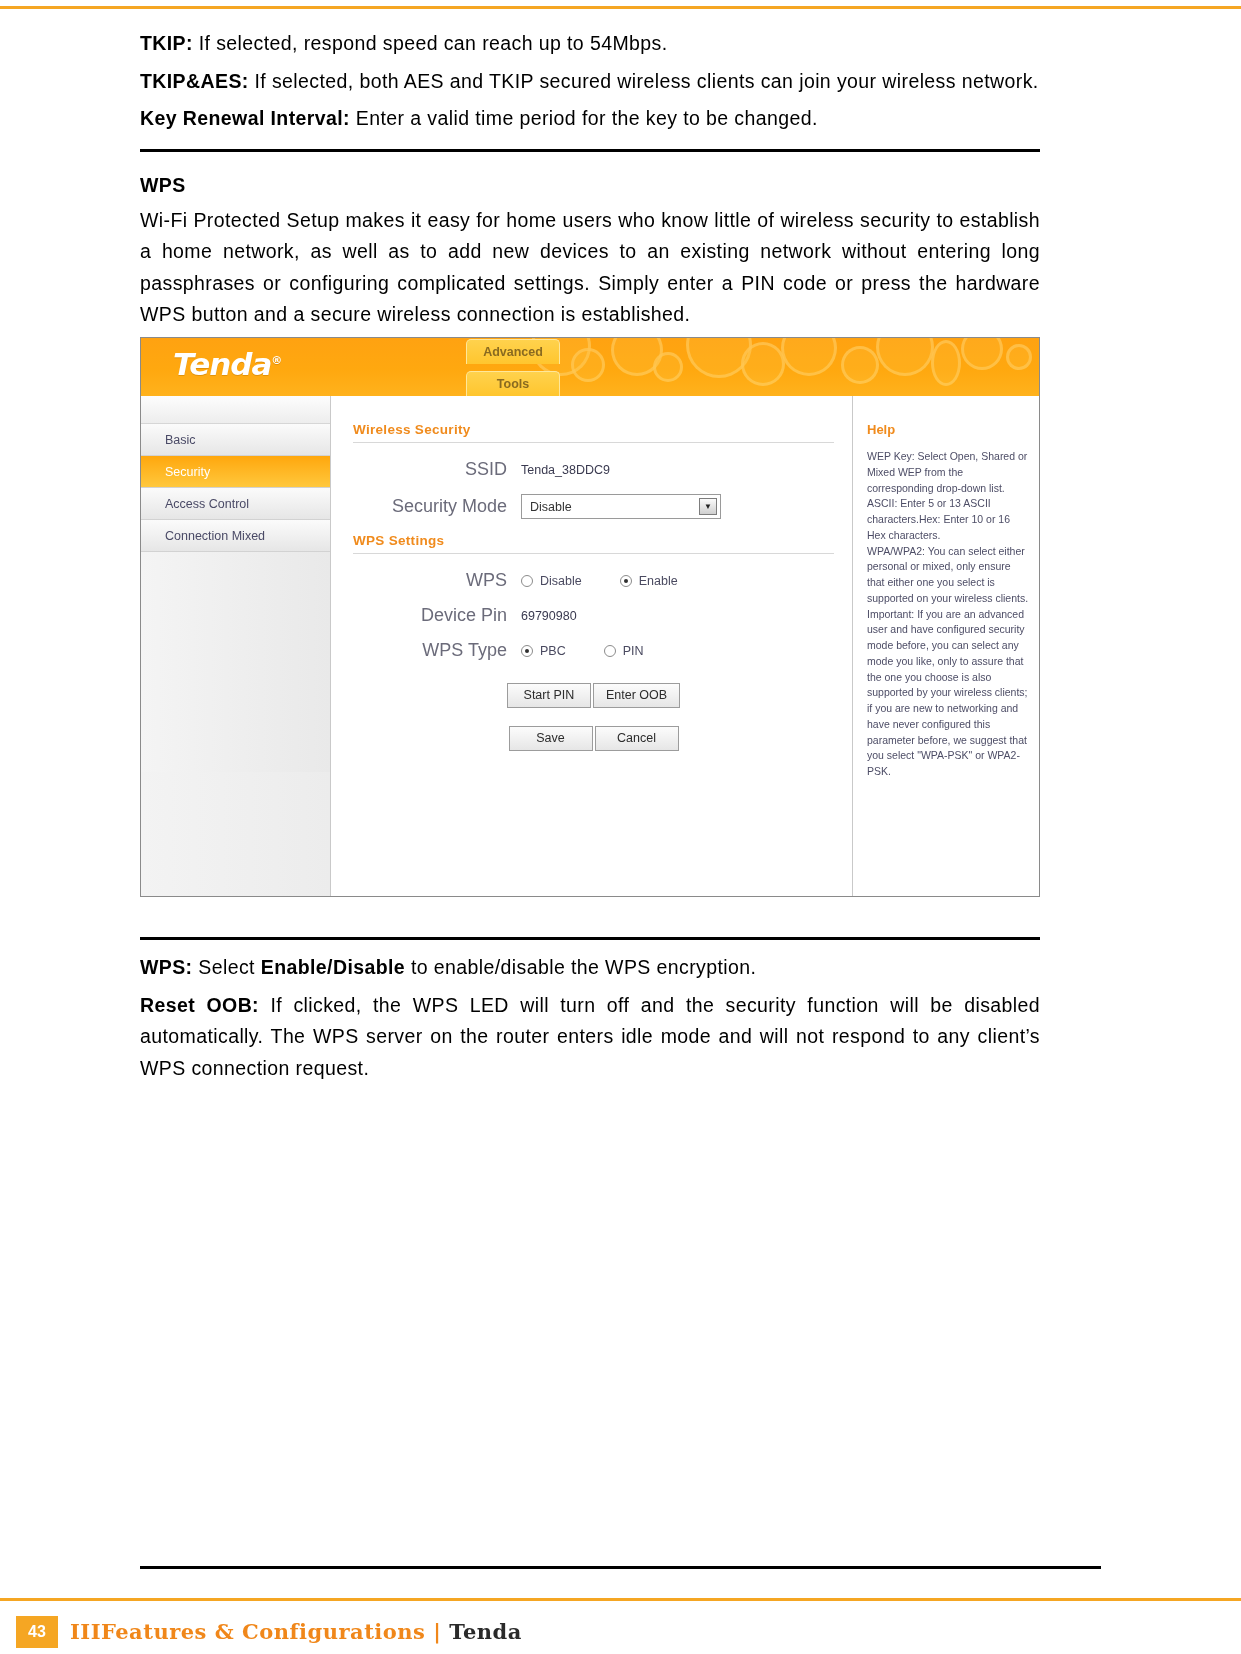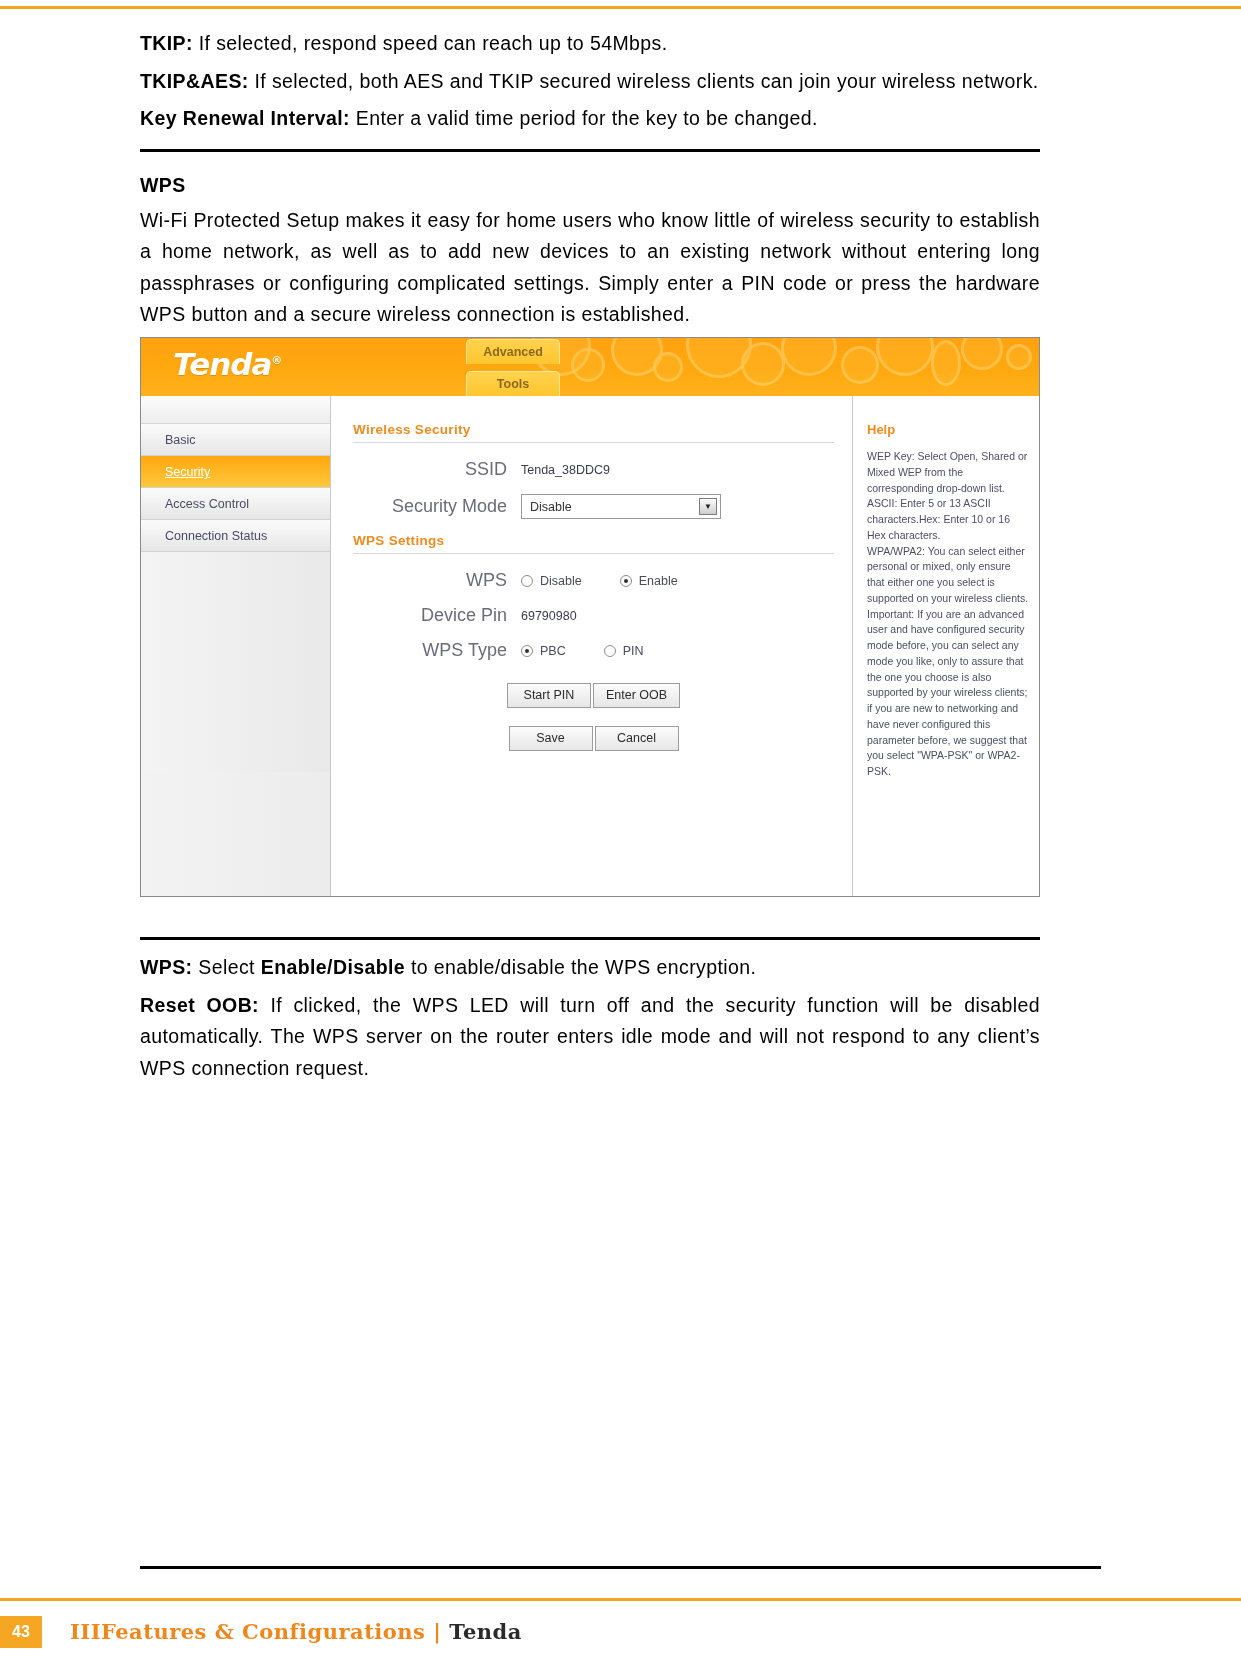--- a/index.html
+++ b/index.html
@@ -142,21 +142,20 @@
     padding-left: 24px;
     font-size: 12.5px;
     color: #4a4a66;
     background: linear-gradient(180deg,#fbfbfb 0%, #e6e6e6 100%);
     border-bottom: 1px solid #d2d2d2;
     font-family: "Liberation Sans", sans-serif;
   }
   .ru-side-item.active {
     background: linear-gradient(180deg,#ffa70d 0%, #ffc83d 100%);
     color: #ffffff;
-    text-decoration: underline;
   }
   .ru-side-filler {
     height: 220px;
     background: linear-gradient(90deg,#f4f4f4,#e9e9e9);
   }
 
   .ru-main {
     flex: 1;
     padding: 26px 18px 10px 22px;
     border-right: 1px solid #c9c9c9;
@@ -303,21 +302,21 @@
     height: 56px;
   }
   .footer-line {
     position: absolute;
     top: 0; left: 0; right: 0;
     height: 3px;
     background: #f5a623;
   }
   .page-num {
     position: absolute;
-    left: 0; bottom: 6px;
+    left: 16px; bottom: 6px;
     width: 42px; height: 32px;
     background: #f5a623;
     color: #ffffff;
     font-size: 16px;
     font-weight: bold;
     display: flex;
     align-items: center;
     justify-content: center;
   }
   .footer-text {
@@ -387,21 +386,21 @@
       </div>
     </div>
 
     <div class="ru-body">
 
       <div class="ru-side">
         <div class="ru-side-top"></div>
         <div class="ru-side-item">Basic</div>
         <div class="ru-side-item active">Security</div>
         <div class="ru-side-item">Access Control</div>
-        <div class="ru-side-item">Connection Status</div>
+        <div class="ru-side-item">Connection Mixed</div>
         <div class="ru-side-filler"></div>
       </div>
 
       <div class="ru-main">
 
         <div class="ru-legend">Wireless Security</div>
 
         <div class="ru-row">
           <div class="ru-label">SSID</div>
           <div class="ru-value">Tenda_38DDC9</div>

